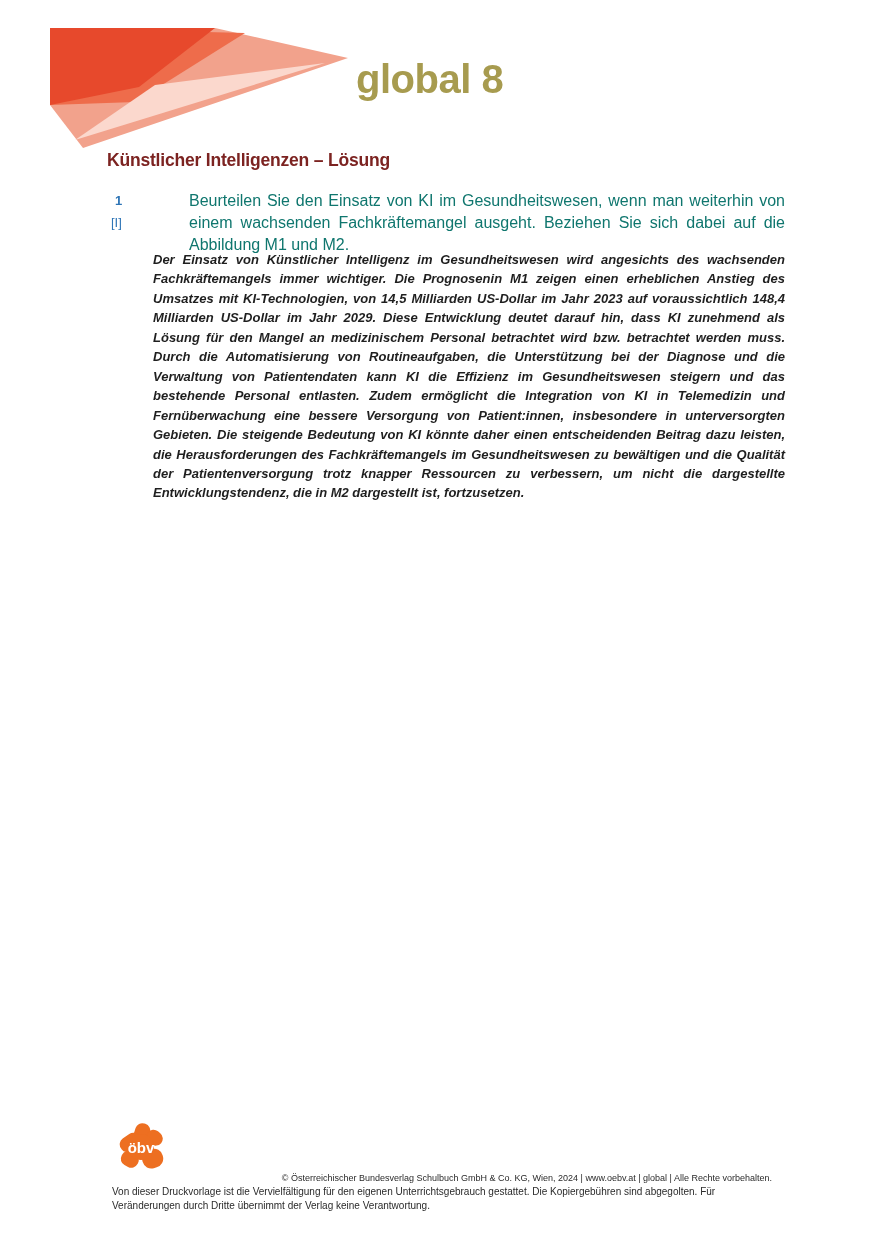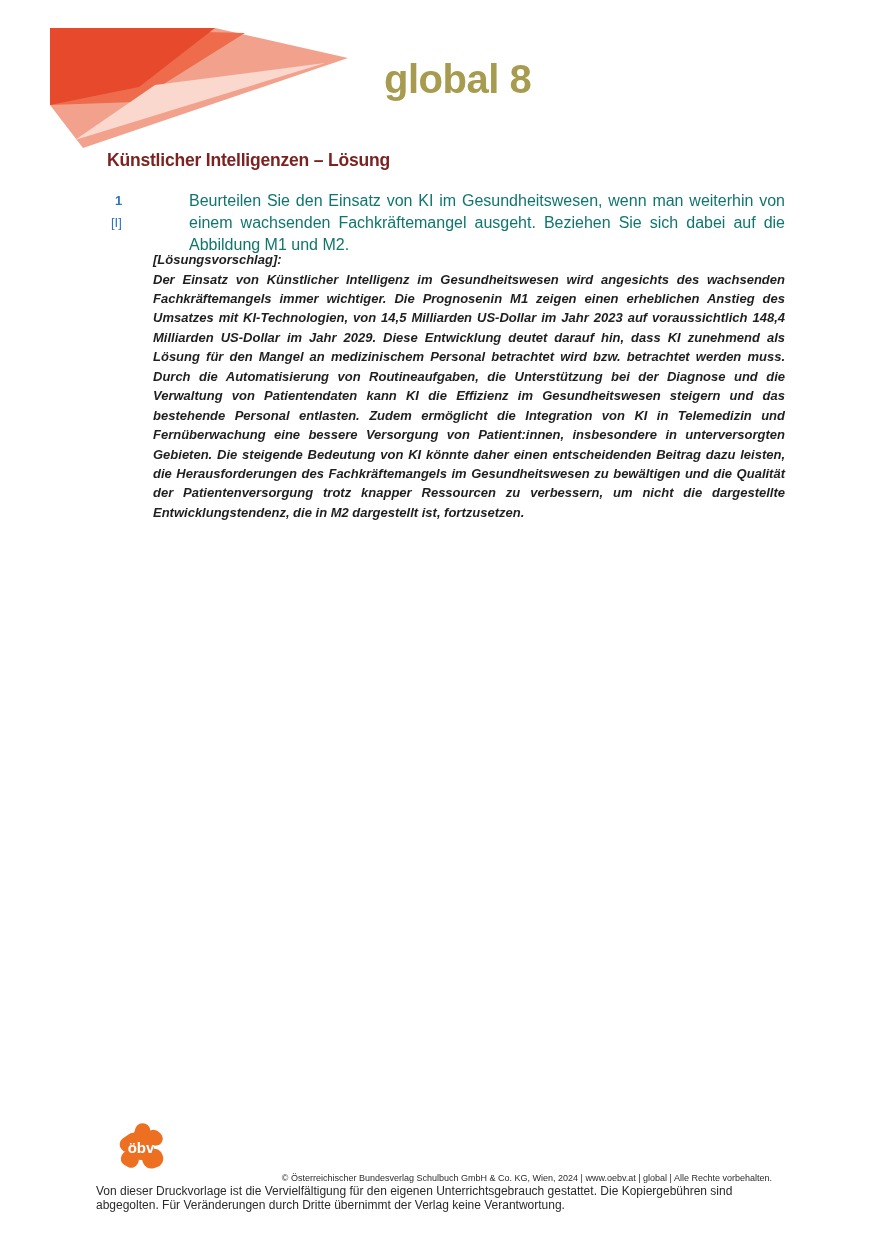--- a/index.html
+++ b/index.html
@@ -5,21 +5,21 @@
   html,body{margin:0;padding:0;}
   body{
     width:890px;height:1259px;position:relative;background:#ffffff;
     font-family:"Liberation Sans",sans-serif;overflow:hidden;
   }
   .abs{position:absolute;}
 
   
   .brand-logo{left:45px;top:27px;width:305px;height:123px;}
   .brand-name{
-    left:384px;top:56px;font-size:40px;font-weight:700;color:#a79b4f;
+    left:356px;top:56px;font-size:40px;font-weight:700;color:#a79b4f;
     letter-spacing:-0.5px;line-height:1.15;
   }
   .page-title{
     left:107px;top:150px;font-size:17.5px;font-weight:700;color:#7c2321;
     letter-spacing:-0.2px;
   }
 
   
   .task{left:107px;top:190px;width:678px;display:flex;align-items:flex-start;}
   .task-nums{width:46px;flex:0 0 46px;font-size:13px;line-height:22px;color:#2e75b6;}
@@ -41,22 +41,22 @@
     text-align:justify;
   }
 
   
   .oebv-logo{left:117px;top:1122px;width:48px;height:52px;}
   .footer-copyright{
     left:104px;top:1172px;width:668px;text-align:right;
     font-size:9px;line-height:12px;color:#2a2a2a;
   }
   .footer-legal{
-    left:96px;top:1185px;width:674px;text-align:left;
-    font-size:12px;line-height:13.5px;color:#2a2a2a;
+    left:112px;top:1185px;width:674px;text-align:left;
+    font-size:10px;line-height:13.5px;color:#2a2a2a;
   }
 </style>
 </head>
 <body>
 
 <svg class="abs brand-logo" viewBox="0 0 305 123" xmlns="http://www.w3.org/2000/svg" preserveAspectRatio="none">
   <polygon fill="#f2a28c" points="5,1 170,1 303,31 38,121 5,78"></polygon>
   <polygon fill="#ee6c4b" points="5,1 200,6 90,75 5,78"></polygon>
   <polygon fill="#fbd8cd" points="110,58 280,36 30,113"></polygon>
   <polygon fill="#e7492c" points="5,1 170,1 94,60 5,78"></polygon>
@@ -68,21 +68,20 @@
 
 <div class="abs task">
   <div class="task-nums">
     <div class="task-number">1</div>
     <div class="task-tag">[I]</div>
   </div>
   <div class="task-prompt">Beurteilen Sie den Einsatz von KI im Gesundheitswesen, wenn man weiterhin von einem wachsenden Fachkräftemangel ausgeht. Beziehen Sie sich dabei auf die Abbildung M1 und M2.</div>
 </div>
 
 <div class="abs solution">
-  <div class="solution-label">[Lösungsvorschlag]:</div>
   <div class="solution-text">Der Einsatz von Künstlicher Intelligenz im Gesundheitswesen wird angesichts des wachsenden Fachkräftemangels immer wichtiger. Die Prognosenin M1 zeigen einen erheblichen Anstieg des Umsatzes mit KI-Technologien, von 14,5 Milliarden US-Dollar im Jahr 2023 auf voraussichtlich 148,4 Milliarden US-Dollar im Jahr 2029. Diese Entwicklung deutet darauf hin, dass KI zunehmend als Lösung für den Mangel an medizinischem Personal betrachtet wird bzw. betrachtet werden muss. Durch die Automatisierung von Routineaufgaben, die Unterstützung bei der Diagnose und die Verwaltung von Patientendaten kann KI die Effizienz im Gesundheitswesen steigern und das bestehende Personal entlasten. Zudem ermöglicht die Integration von KI in Telemedizin und Fernüberwachung eine bessere Versorgung von Patient:innen, insbesondere in unterversorgten Gebieten. Die steigende Bedeutung von KI könnte daher einen entscheidenden Beitrag dazu leisten, die Herausforderungen des Fachkräftemangels im Gesundheitswesen zu bewältigen und die Qualität der Patientenversorgung trotz knapper Ressourcen zu verbessern, um nicht die dargestellte Entwicklungstendenz, die in M2 dargestellt ist, fortzusetzen.</div>
 </div>
 
 <svg class="abs oebv-logo" viewBox="0 0 48 52" xmlns="http://www.w3.org/2000/svg">
   <g fill="#ed6f21">
     <rect x="17" y="1" width="15" height="22" rx="7" transform="rotate(18 24 12)"></rect>
     <rect x="2" y="13" width="22" height="15" rx="7" transform="rotate(-35 13 20)"></rect>
     <rect x="4" y="30" width="18" height="15" rx="7" transform="rotate(28 13 37)"></rect>
     <rect x="25" y="27" width="21" height="19" rx="9" transform="rotate(-16 36 36)"></rect>
     <rect x="29" y="9" width="17" height="14" rx="7" transform="rotate(40 38 16)"></rect>

